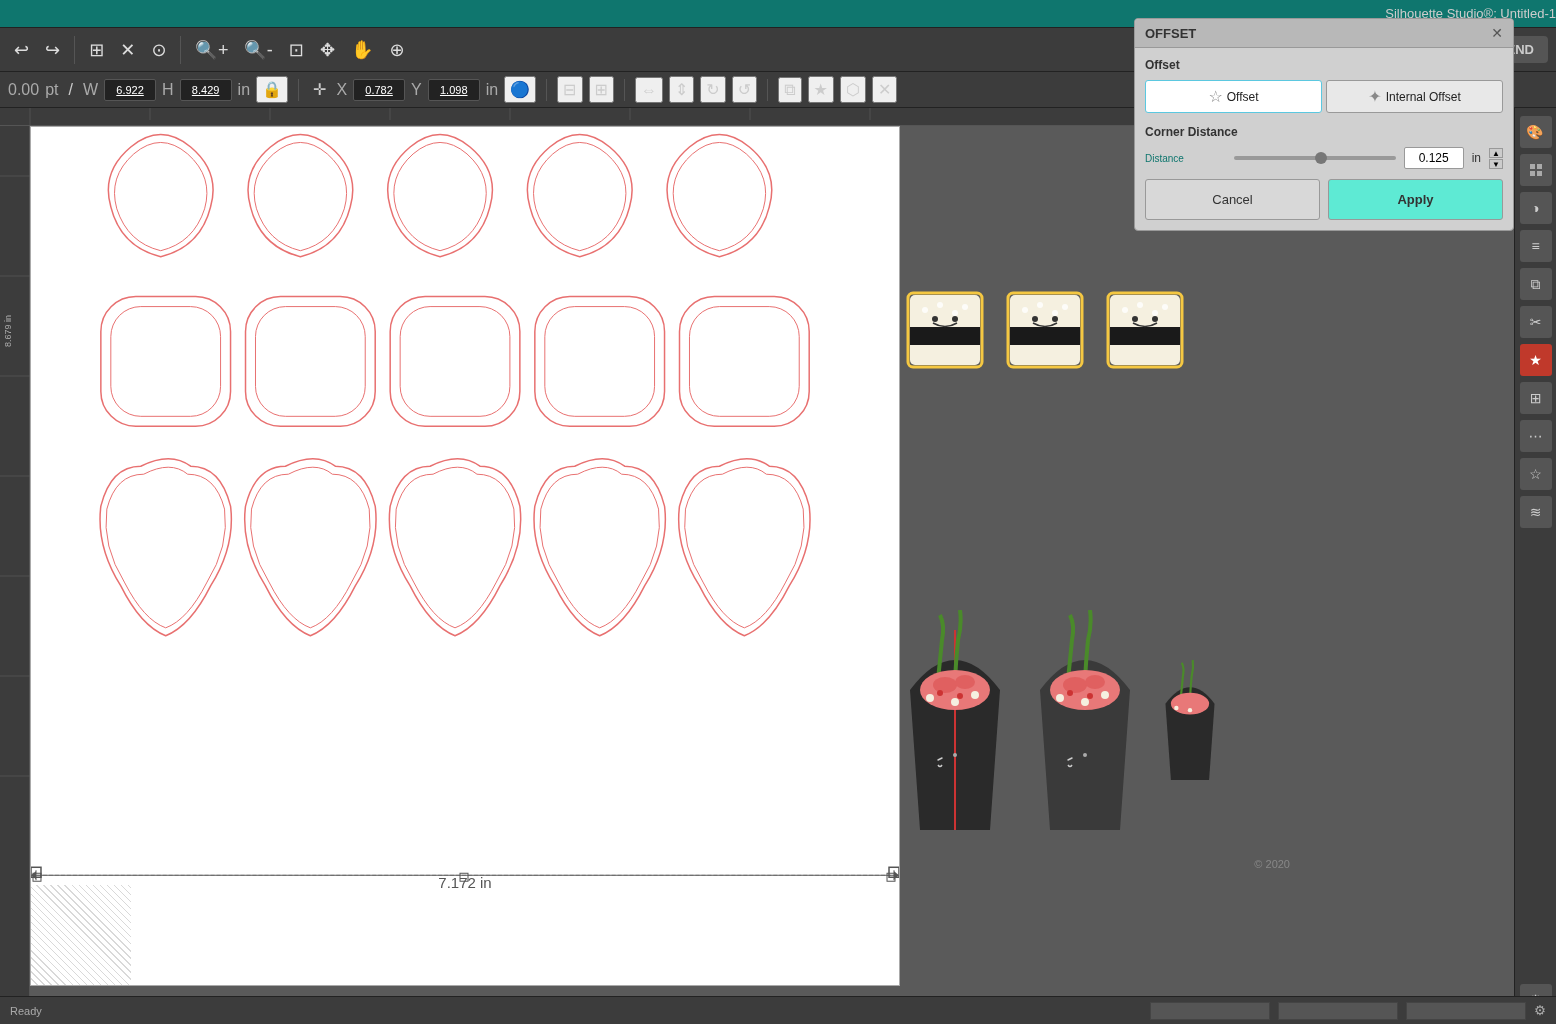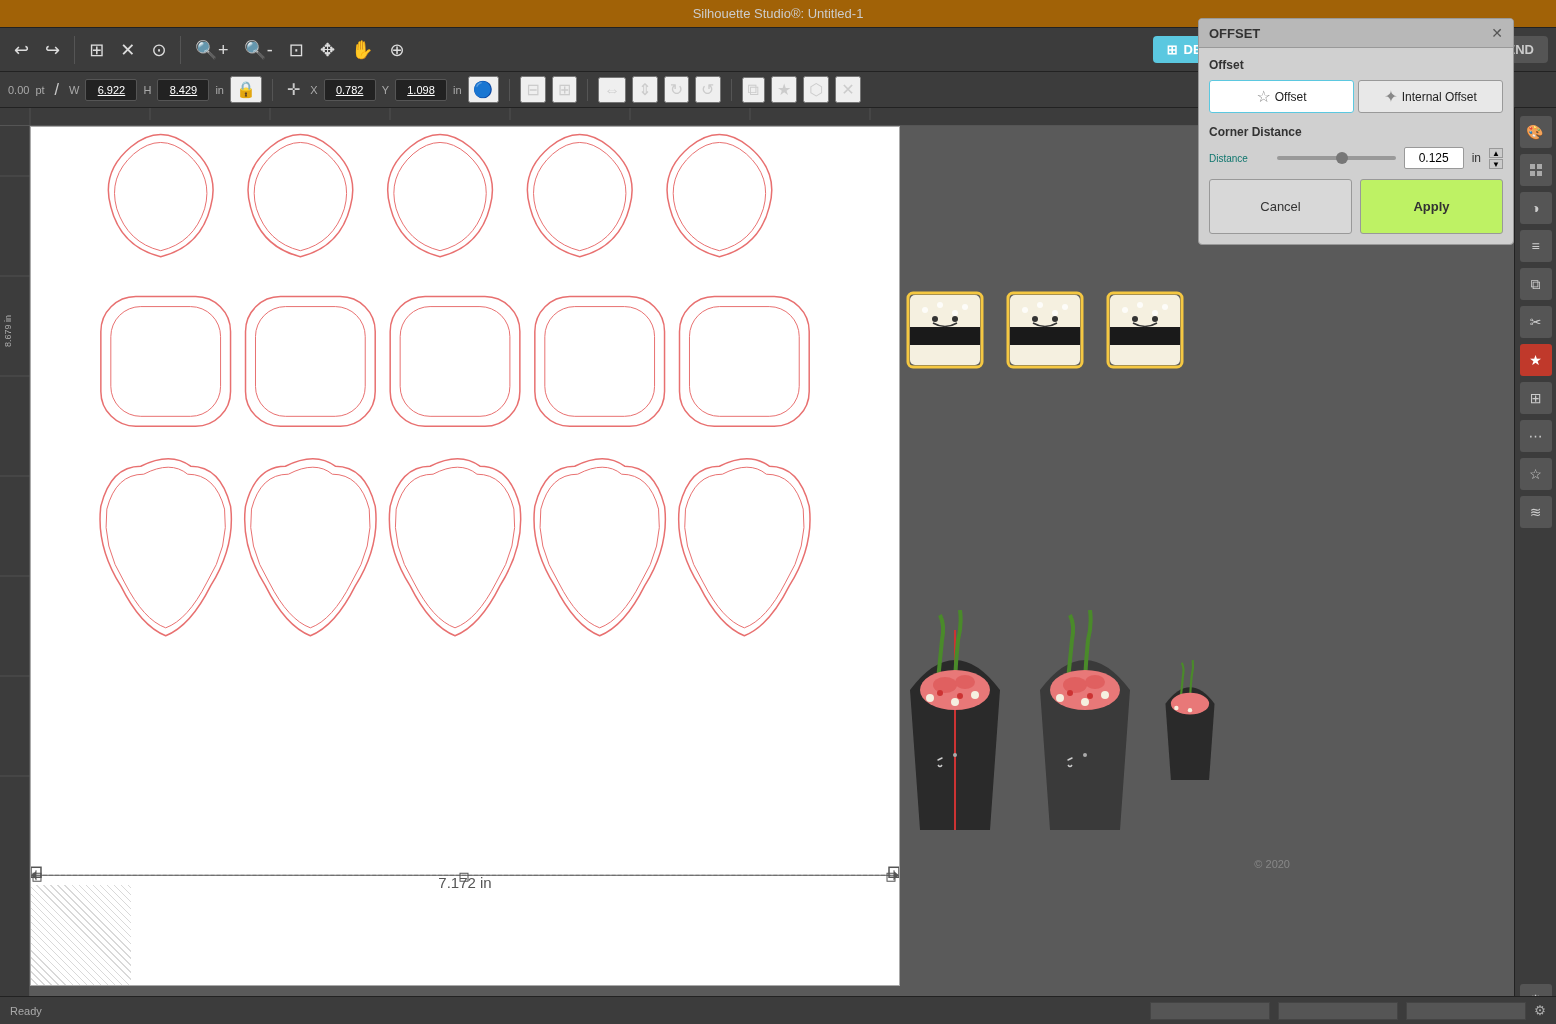--- a/index.html
+++ b/index.html
@@ -1,20 +1,20 @@
 <!DOCTYPE html>
 <html><head>
   <meta charset="utf-8">
   <style>
     * { box-sizing: border-box; margin: 0; padding: 0; }
     body { width: 1556px; height: 1024px; overflow: hidden; background: #4a4a4a; font-family: Arial, sans-serif; font-size: 12px; color: #fff; }
 
     
     #titlebar {
-      width: 100%; height: 28px; background: #a16207; display: flex; align-items: center; justify-content: center;
+      width: 100%; height: 28px; background: #0f766e; display: flex; align-items: center; justify-content: flex-end;
       font-size: 13px; color: #ccc; border-bottom: 1px solid #222;
     }
 
     
     #topnav {
       width: 100%; height: 44px; background: #3c3c3c; display: flex; align-items: center;
       border-bottom: 1px solid #222; padding: 0 8px; gap: 4px;
     }
     .nav-btn {
       background: none; border: none; color: #ddd; cursor: pointer; padding: 4px 6px;
@@ -25,21 +25,21 @@
     .nav-tab { padding: 6px 14px; border-radius: 4px; font-size: 13px; font-weight: bold; cursor: pointer; display: flex; align-items: center; gap: 6px; }
     .nav-tab.active { background: #5bc8e0; color: #fff; }
     .nav-tab.inactive { background: #555; color: #ccc; }
 
     
     #toolbar {
       width: 100%; height: 36px; background: #3c3c3c; display: flex; align-items: center;
       border-bottom: 1px solid #222; padding: 0 8px; gap: 6px; font-size: 11px; color: #ccc;
     }
     .tb-input { background: #222; border: 1px solid #555; color: #fff; width: 52px; height: 22px; text-align: center; font-size: 11px; border-radius: 2px; text-decoration: underline; }
-    .tb-label { color: #aaa; font-size: 11px; text-align: center; }
+    .tb-label { color: #aaa; font-size: 16px; text-align: center; }
     .tb-sep { width: 1px; height: 22px; background: #555; margin: 0 4px; }
     .tb-icon { font-size: 16px; color: #ccc; padding: 2px 4px; cursor: pointer; }
 
     
     #main { display: flex; width: 100%; height: calc(1024px - 108px); }
 
     
     #canvas-area {
       flex: 1; background: #5a5a5a; position: relative; overflow: hidden;
     }
@@ -63,21 +63,21 @@
     }
     .sidebar-btn {
       width: 32px; height: 32px; background: #555; border: none; border-radius: 3px;
       color: #ccc; cursor: pointer; display: flex; align-items: center; justify-content: center;
       font-size: 14px;
     }
     .sidebar-btn.active { background: #c0392b; color: #fff; }
 
     
     #offset-panel {
-      position: absolute; top: 18px; right: 42px; width: 316px; background: #d0d0d0;
+      position: absolute; top: 18px; right: 42px; width: 380px; background: #d0d0d0;
       border: 1px solid #999; border-radius: 4px; z-index: 100; color: #222;
     }
     #offset-panel-header {
       background: #b8b8b8; padding: 6px 10px; display: flex; align-items: center;
       justify-content: space-between; border-bottom: 1px solid #999; border-radius: 4px 4px 0 0;
       font-size: 13px; font-weight: bold; color: #333;
     }
     #offset-panel-body { padding: 10px; }
     .panel-section-title { font-size: 12px; font-weight: bold; color: #333; margin-bottom: 8px; }
     .offset-tabs { display: flex; gap: 4px; margin-bottom: 12px; }
@@ -90,23 +90,23 @@
     .panel-row { display: flex; align-items: center; margin-bottom: 10px; gap: 8px; }
     .panel-label { flex: 1; font-size: 10px; color: #0f766e; }
     .panel-slider { flex: 2; height: 4px; background: #999; border-radius: 2px; position: relative; cursor: pointer; }
     .panel-slider-thumb { width: 12px; height: 12px; background: #777; border-radius: 50%; position: absolute; top: -4px; left: 50%; }
     .panel-input { width: 60px; height: 22px; border: 1px solid #999; background: #fff; text-align: center; font-size: 12px; border-radius: 2px; }
     .panel-unit { font-size: 12px; color: #333; }
     .corner-btns { display: flex; gap: 4px; }
     .corner-btn { width: 34px; height: 34px; border: 1px solid #999; background: #e8e8e8; border-radius: 3px; cursor: pointer; display: flex; align-items: center; justify-content: center; font-size: 18px; }
     .corner-btn.active { background: #fff; border-color: #5bc8e0; }
     .panel-actions { display: flex; gap: 8px; margin-top: 8px; }
-    .panel-btn { flex: 1; padding: 19px; border: 1px solid #999; border-radius: 3px; cursor: pointer; font-size: 13px; text-align: center; }
+    .panel-btn { flex: 1; padding: 12px; border: 1px solid #999; border-radius: 3px; cursor: pointer; font-size: 13px; text-align: center; }
     .panel-btn.cancel { background: #d8d8d8; color: #333; }
-    .panel-btn.apply { background: #bef264; color: #333; font-weight: bold; }
+    .panel-btn.apply { background: #5eead4; color: #333; font-weight: bold; }
 
     
     #statusbar {
       position: absolute; bottom: 0; left: 0; right: 0; height: 28px;
       background: #3c3c3c; border-top: 1px solid #222; display: flex; align-items: center;
       padding: 8px 10px; font-size: 11px; color: #aaa; gap: 2px;
     }
 
     
     .canvas-svg { position: absolute; top: 0; left: 0; width: 100%; height: 100%; pointer-events: none; }

